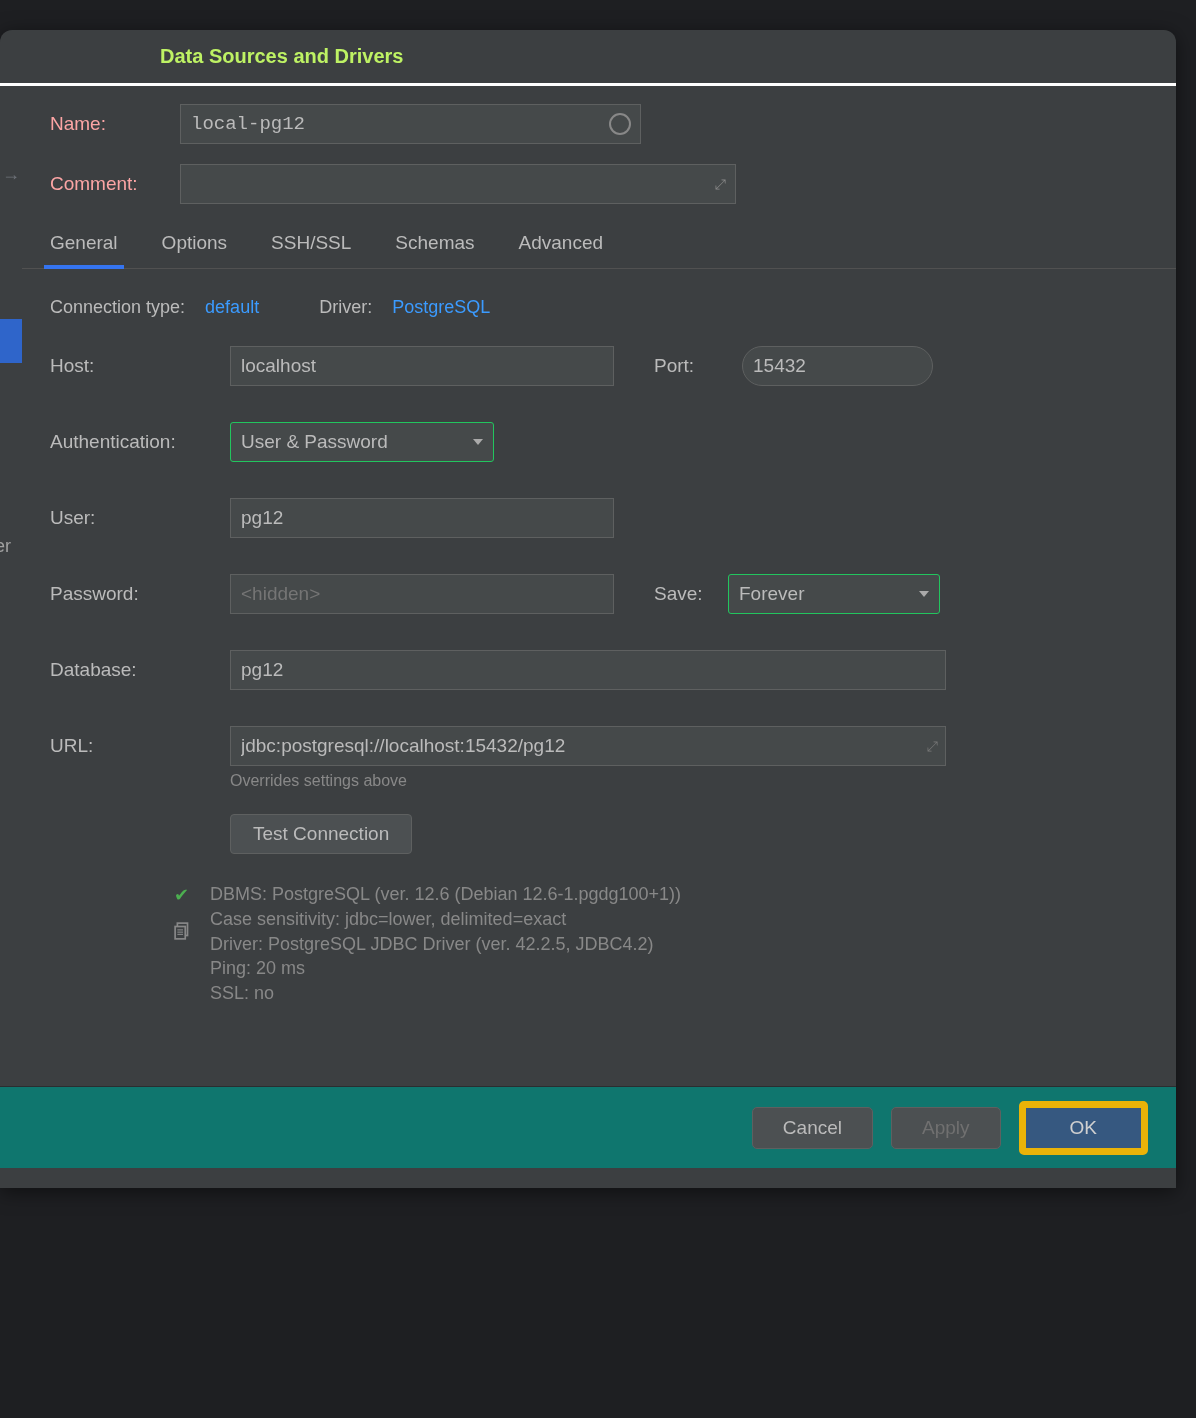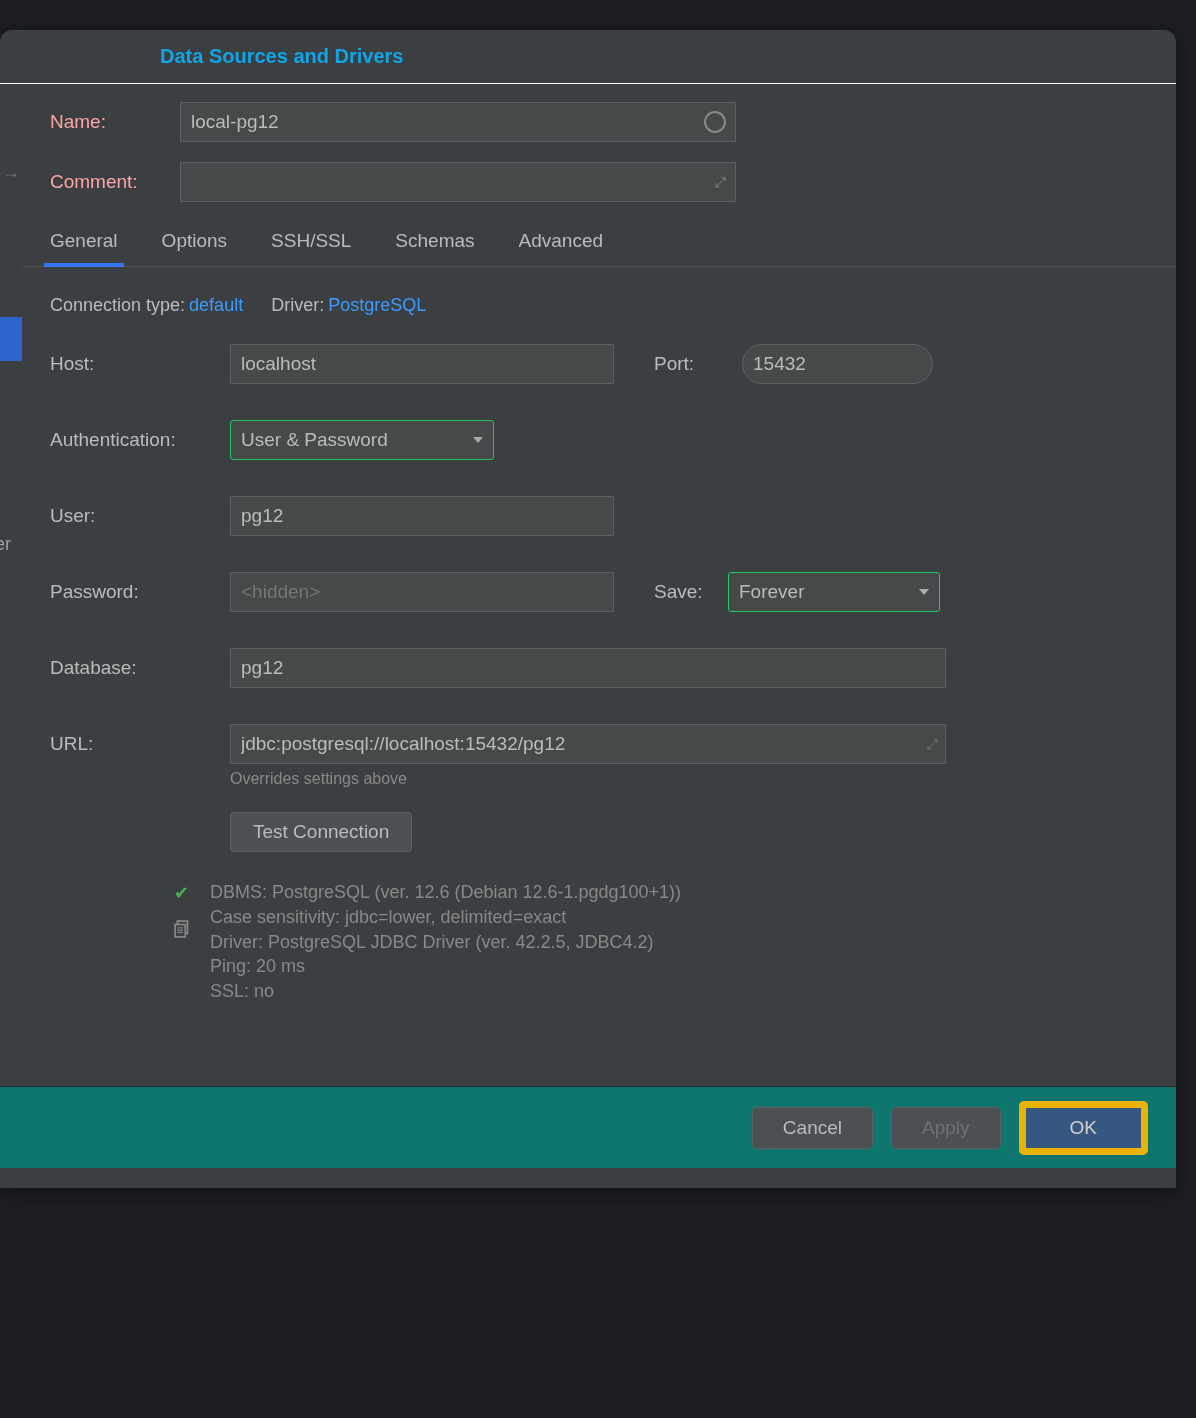--- a/index.html
+++ b/index.html
@@ -22,22 +22,22 @@
       border-radius: 12px 12px 0 0;
       box-shadow: 0 4px 20px rgba(0,0,0,0.5);
       display: flex;
       flex-direction: column;
     }
     .dialog-title {
       text-align: left;
       padding: 15px 0 15px 160px;
       font-size: 20px;
       font-weight: 600;
-      color: #0ea5e9;
-      border-bottom: 1px solid #ffffff;
+      color: #bef264;
+      border-bottom: 3px solid #ffffff;
     }
     .dialog-body {
       flex: 1;
       display: flex;
       position: relative;
     }
     .left-edge {
       width: 22px;
       background: #3c3f41;
       position: relative;
@@ -83,22 +83,23 @@
     input.text-input, .fake-input {
       background: #45494a;
       border: 1px solid #5e6060;
       color: #bbbbbb;
       font-size: 19px;
       padding: 6px 10px;
       height: 40px;
       outline: none;
     }
     .name-input {
-      width: 556px;
-      position: relative;
+      width: 461px;
+      position: relative;
+      font-family: Liberation Mono, monospace;
     }
     .name-wrap { position: relative; display: inline-block; }
     .name-circle {
       position: absolute;
       right: 10px;
       top: 50%;
       transform: translateY(-50%);
       width: 22px;
       height: 22px;
       border: 2px solid #888;
@@ -136,21 +137,21 @@
       position: absolute;
       left: -6px;
       right: -6px;
       bottom: -1px;
       height: 4px;
       background: #3574f0;
     }
     .conn-row {
       display: flex;
       align-items: baseline;
-      gap: 4px;
+      gap: 20px;
       padding: 28px 0 28px 0;
       font-size: 18px;
     }
     .conn-label { color: #bbbbbb; }
     .conn-link { color: #3b9bff; cursor: pointer; }
     .conn-gap { width: 20px; }
     .grid-row {
       display: flex;
       align-items: center;
       margin-bottom: 36px;

